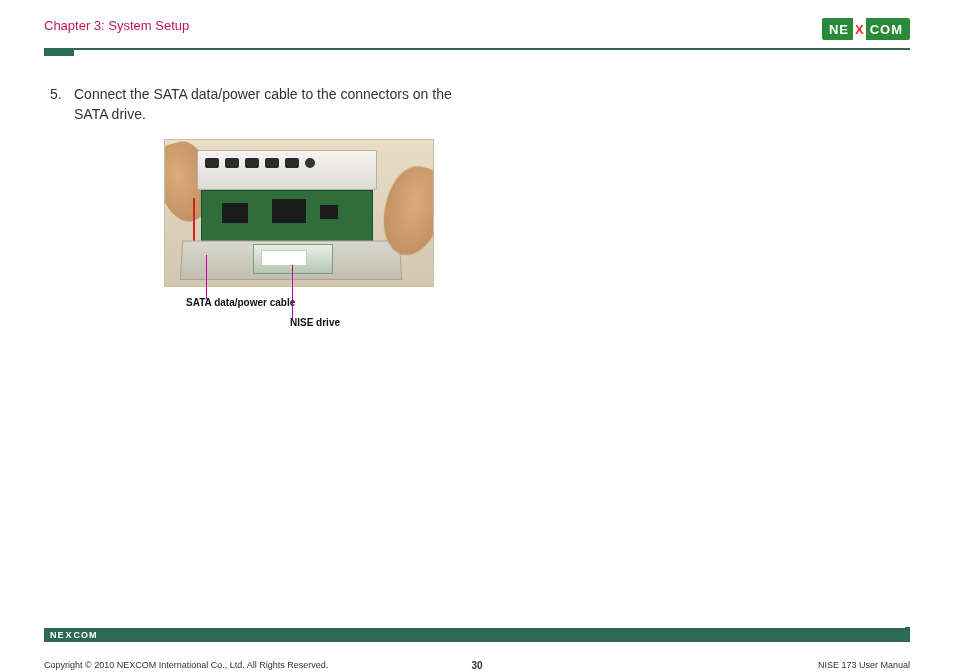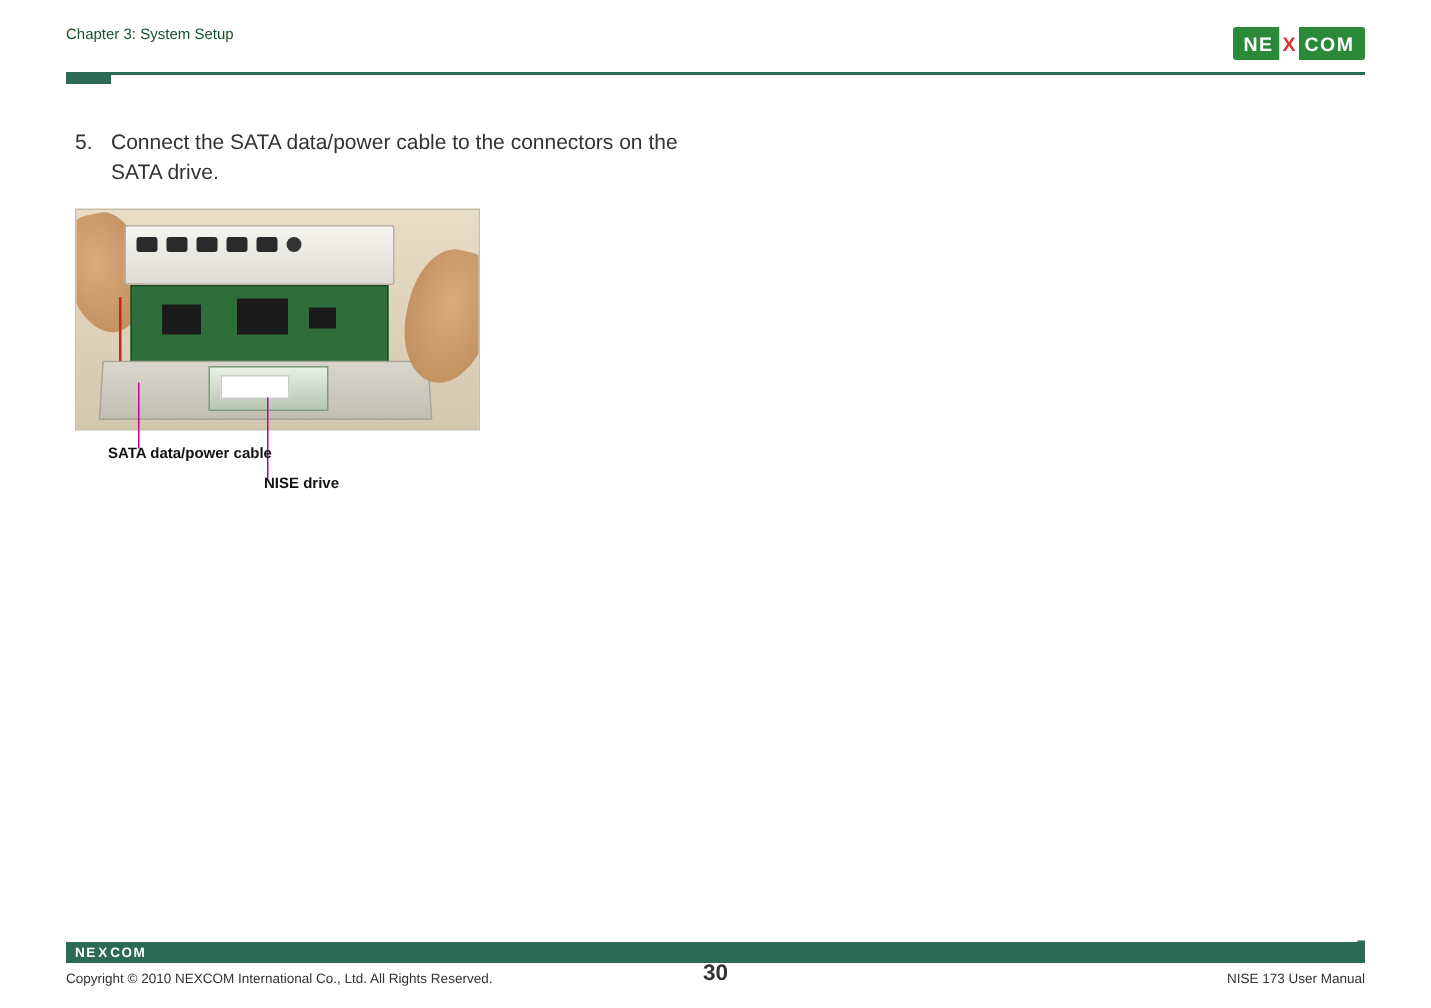--- a/index.html
+++ b/index.html
@@ -17,22 +17,22 @@
     padding: 18px 44px 0 44px;
     position: relative;
   }
   .header-row {
     display: flex;
     justify-content: space-between;
     align-items: flex-start;
     height: 28px;
   }
   .chapter-title {
-    font-size: 10px;
-    color: #14532d;
+    font-size: 13px;
+    color: #be185d;
   }
   .logo-brand {
     display: inline-flex;
     align-items: stretch;
     height: 22px;
     border-radius: 2px;
     overflow: hidden;
   }
   .logo-left {
     background: #2a8a3a;
@@ -87,20 +87,21 @@
     align-items: flex-start;
     gap: 10px;
     font-size: 14px;
     color: #333;
     max-width: 430px;
     line-height: 1.45;
   }
   .step-number { min-width: 14px; }
   .figure-wrap {
     margin-top: 14px;
+    margin-left: 114px;
     width: 270px;
     position: relative;
     text-align: center;
   }
   .photo {
     width: 270px;
     height: 148px;
     position: relative;
     overflow: hidden;
     background: linear-gradient(180deg, #e9ddc7 0%, #d3c7af 100%);
@@ -225,34 +226,34 @@
     right: 44px;
     bottom: 30px;
     width: 20px; height: 20px;
   }
   .sq { position:absolute; background:#2d6a55; }
   .sq.s1 { right:0; bottom:0; width:8px; height:8px; }
   .sq.s2 { right:10px; bottom:0; width:5px; height:5px; }
   .sq.s3 { right:0; bottom:10px; width:5px; height:5px; }
   .footer-text-row {
     position: absolute;
-    left: 44px; right: 44px; bottom: 15px;
+    left: 44px; right: 44px; bottom: 2px;
     display: flex;
     justify-content: space-between;
-    align-items: flex-end;
+    align-items: center;
     font-size: 9px;
     color: #333;
     gap: 20px;
   }
   .page-number {
     position: absolute;
     left: 50%;
     transform: translateX(-50%);
     font-weight: 700;
-    font-size: 15px;
+    font-size: 10px;
   }
 </style>
 </head>
 <body>
 
 <div class="page">
   <div class="header-row">
     <div class="chapter-title">Chapter 3: System Setup</div>
     <div class="logo-brand">
       <span class="logo-left">NE</span>

